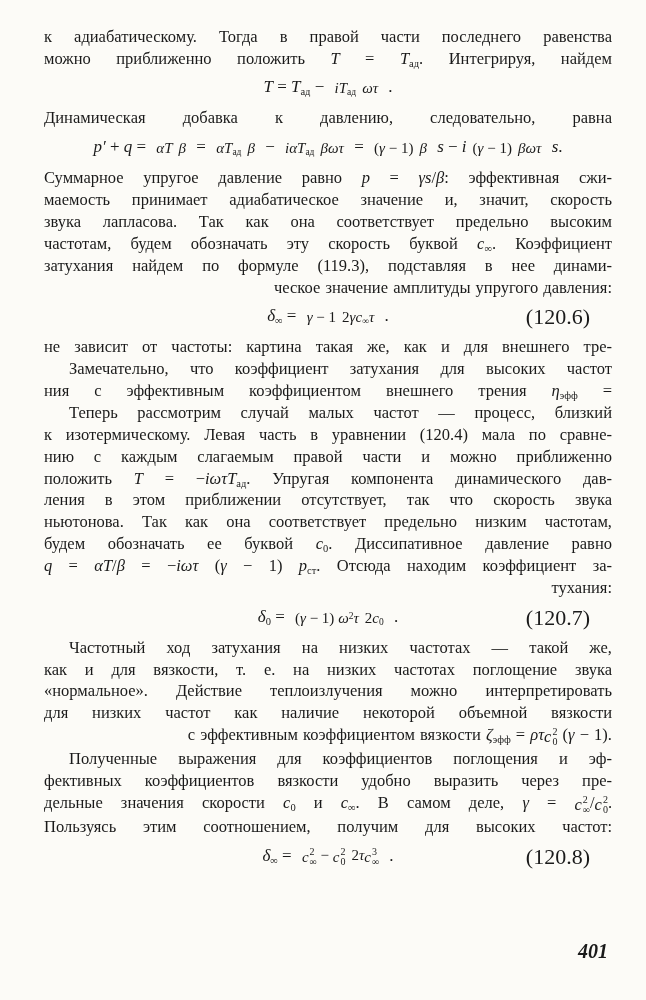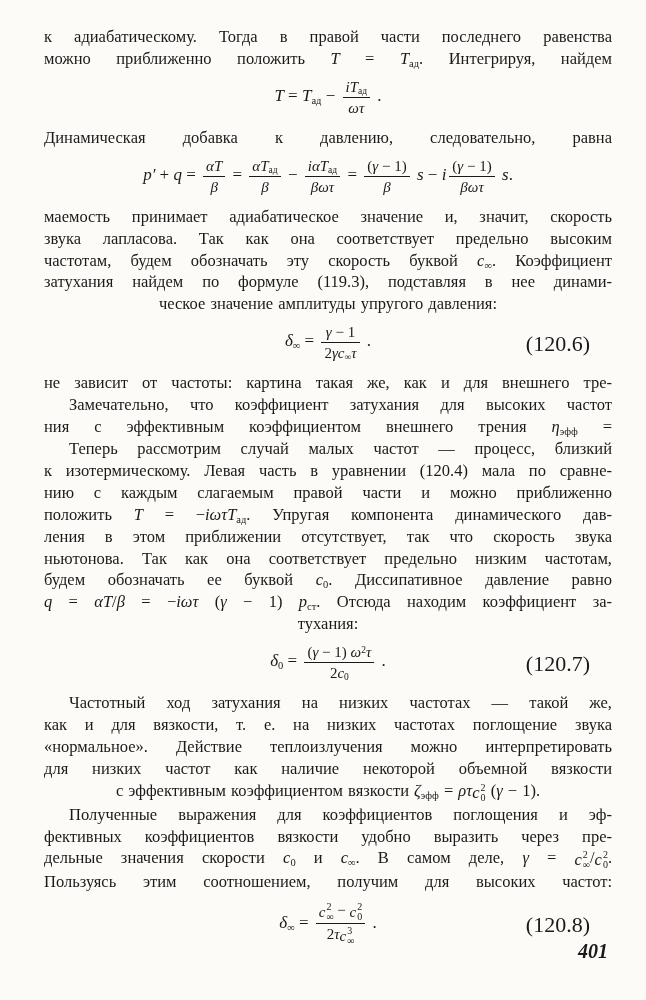--- a/index.html
+++ b/index.html
@@ -15,21 +15,21 @@
     background: #fcfbf7;
     color: #1a1a1a;
     padding: 26px 34px 16px 44px;
     overflow: hidden;
   }
   .content { width: 568px; }
   .para { margin: 0; }
   .line {
     font-size: 16.5px;
     line-height: 21.9px;
-    text-align: center;
+    text-align: right;
     white-space: normal;
     word-spacing: 1px;
   }
   .line.j { text-align: justify; text-align-last: justify; }
   .line.first { padding-left: 25px; }
   .it { font-style: italic; }
   .rm { font-style: normal; }
   sub.msub, .ssub { font-size: 10.5px; font-style: normal; }
   sub.msub { vertical-align: -3px; line-height: 0; }
   sup.msup { font-size: 10.5px; vertical-align: 5px; line-height: 0; font-style: normal; }
@@ -40,21 +40,21 @@
     padding: 7px 0 9px 0;
     font-size: 17px;
   }
   .fwrap { display: inline-block; vertical-align: middle; }
   .eqnum {
     position: absolute; right: 22px; top: 50%;
     transform: translateY(-50%);
     font-size: 22px; font-style: normal;
   }
   .frac {
-    display: inline-flex; flex-direction: column;
+    display: inline-flex; flex-direction: row;
     align-items: center; vertical-align: middle;
     margin: 0 3px; line-height: 1;
   }
   .frac .num, .frac .den { font-size: 15px; line-height: 1.2; padding: 1px 3px; white-space: nowrap; }
   .frac .bar { align-self: stretch; border-top: 1.4px solid #1a1a1a; height: 0; }
   .frac sub.msub { font-size: 9.5px; vertical-align: -2px; }
   .frac sup.msup { font-size: 9.5px; vertical-align: 4px; }
   
   .ss { display: inline-flex; align-items: center; vertical-align: -2px; }
   .ss .ssb { font-style: italic; }
@@ -97,20 +97,21 @@
           </span><span class="rm"> = </span><span class="frac">
             <span class="num"><span class="rm">(</span><span class="it">γ</span><span class="rm"> − 1)</span></span>
             <span class="bar"></span>
             <span class="den"><span class="it">β</span></span>
           </span><span class="it"> s</span><span class="rm"> − </span><span class="it">i</span><span class="frac">
             <span class="num"><span class="rm">(</span><span class="it">γ</span><span class="rm"> − 1)</span></span>
             <span class="bar"></span>
             <span class="den"><span class="it">βωτ</span></span>
           </span><span class="it"> s</span><span class="rm">.</span></span></div>
       <div class="para">
+        <div class="line j"><span class="rm">Суммарное упругое давление равно </span><span class="it">p</span><span class="rm"> = </span><span class="it">γs</span><span class="rm">/</span><span class="it">β</span><span class="rm">: эффективная сжи-</span></div>
         <div class="line j"><span class="rm">маемость принимает адиабатическое значение и, значит, скорость</span></div>
         <div class="line j"><span class="rm">звука лапласова. Так как она соответствует предельно высоким</span></div>
         <div class="line j"><span class="rm">частотам, будем обозначать эту скорость буквой </span><span class="it">c</span><sub class="msub">∞</sub><span class="rm">. Коэффициент</span></div>
         <div class="line j"><span class="rm">затухания найдем по формуле (119.3), подставляя в нее динами-</span></div>
         <div class="line"><span class="rm">ческое значение амплитуды упругого давления:</span></div>
       </div>
       <div class="formula"><span class="fwrap"><span class="it">δ</span><sub class="msub">∞</sub><span class="rm"> = </span><span class="frac">
             <span class="num"><span class="it">γ</span><span class="rm"> − 1</span></span>
             <span class="bar"></span>
             <span class="den"><span class="rm">2</span><span class="it">γc</span><sub class="msub">∞</sub><span class="it">τ</span></span>

